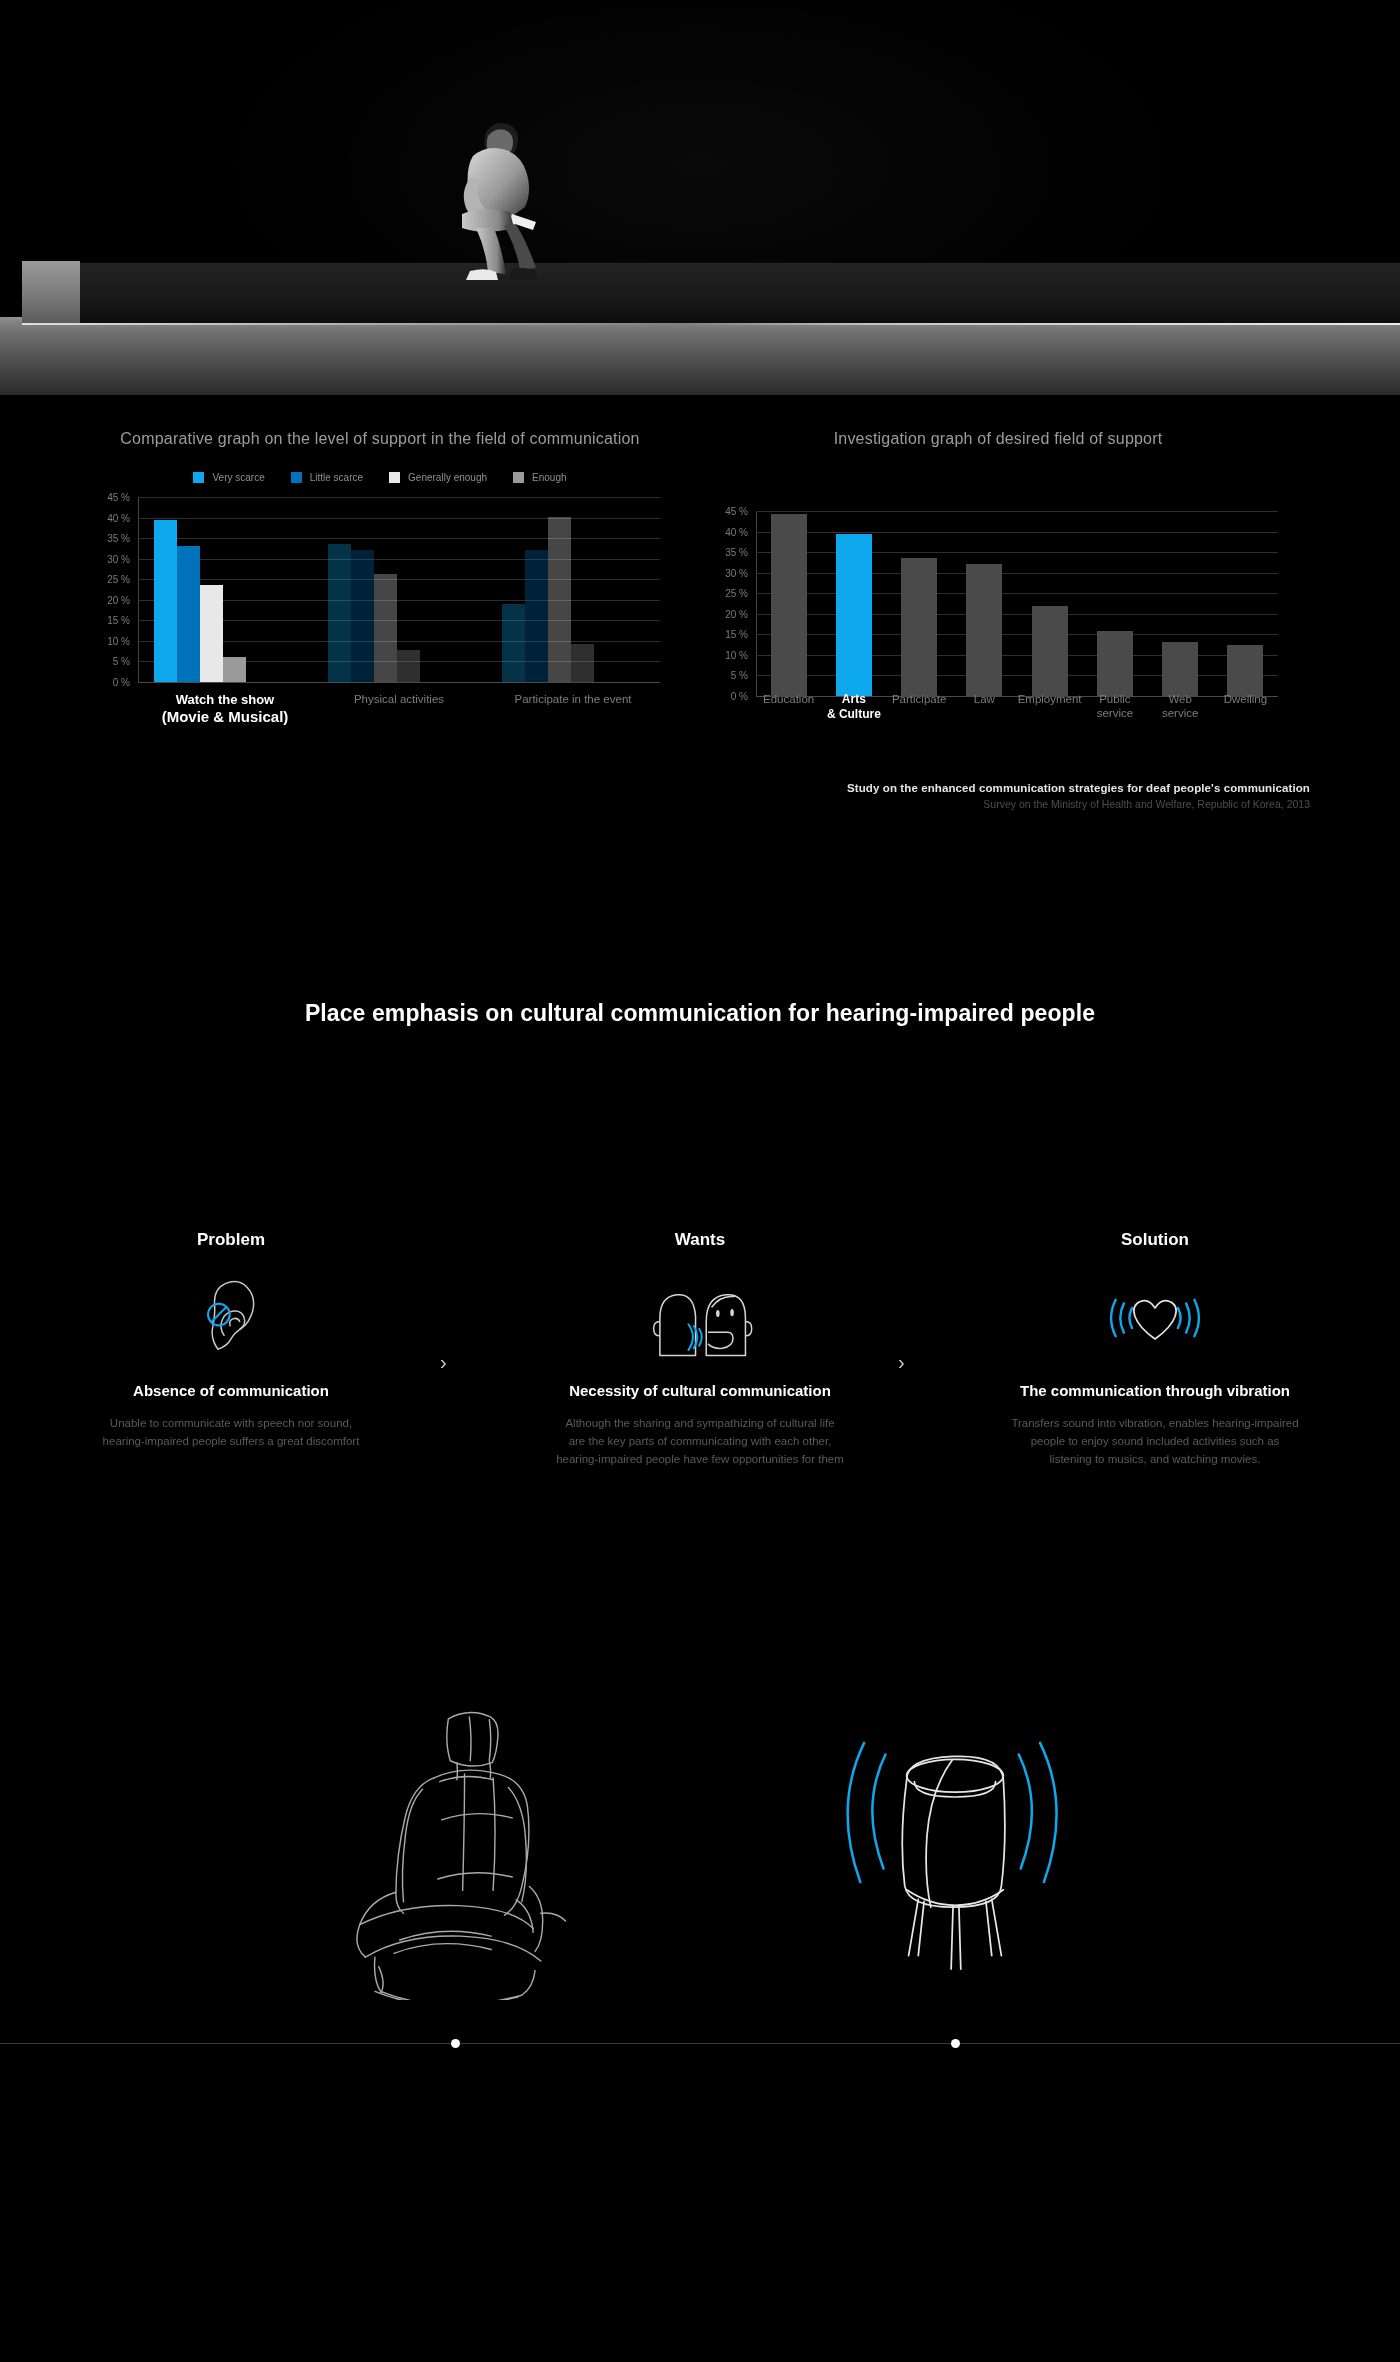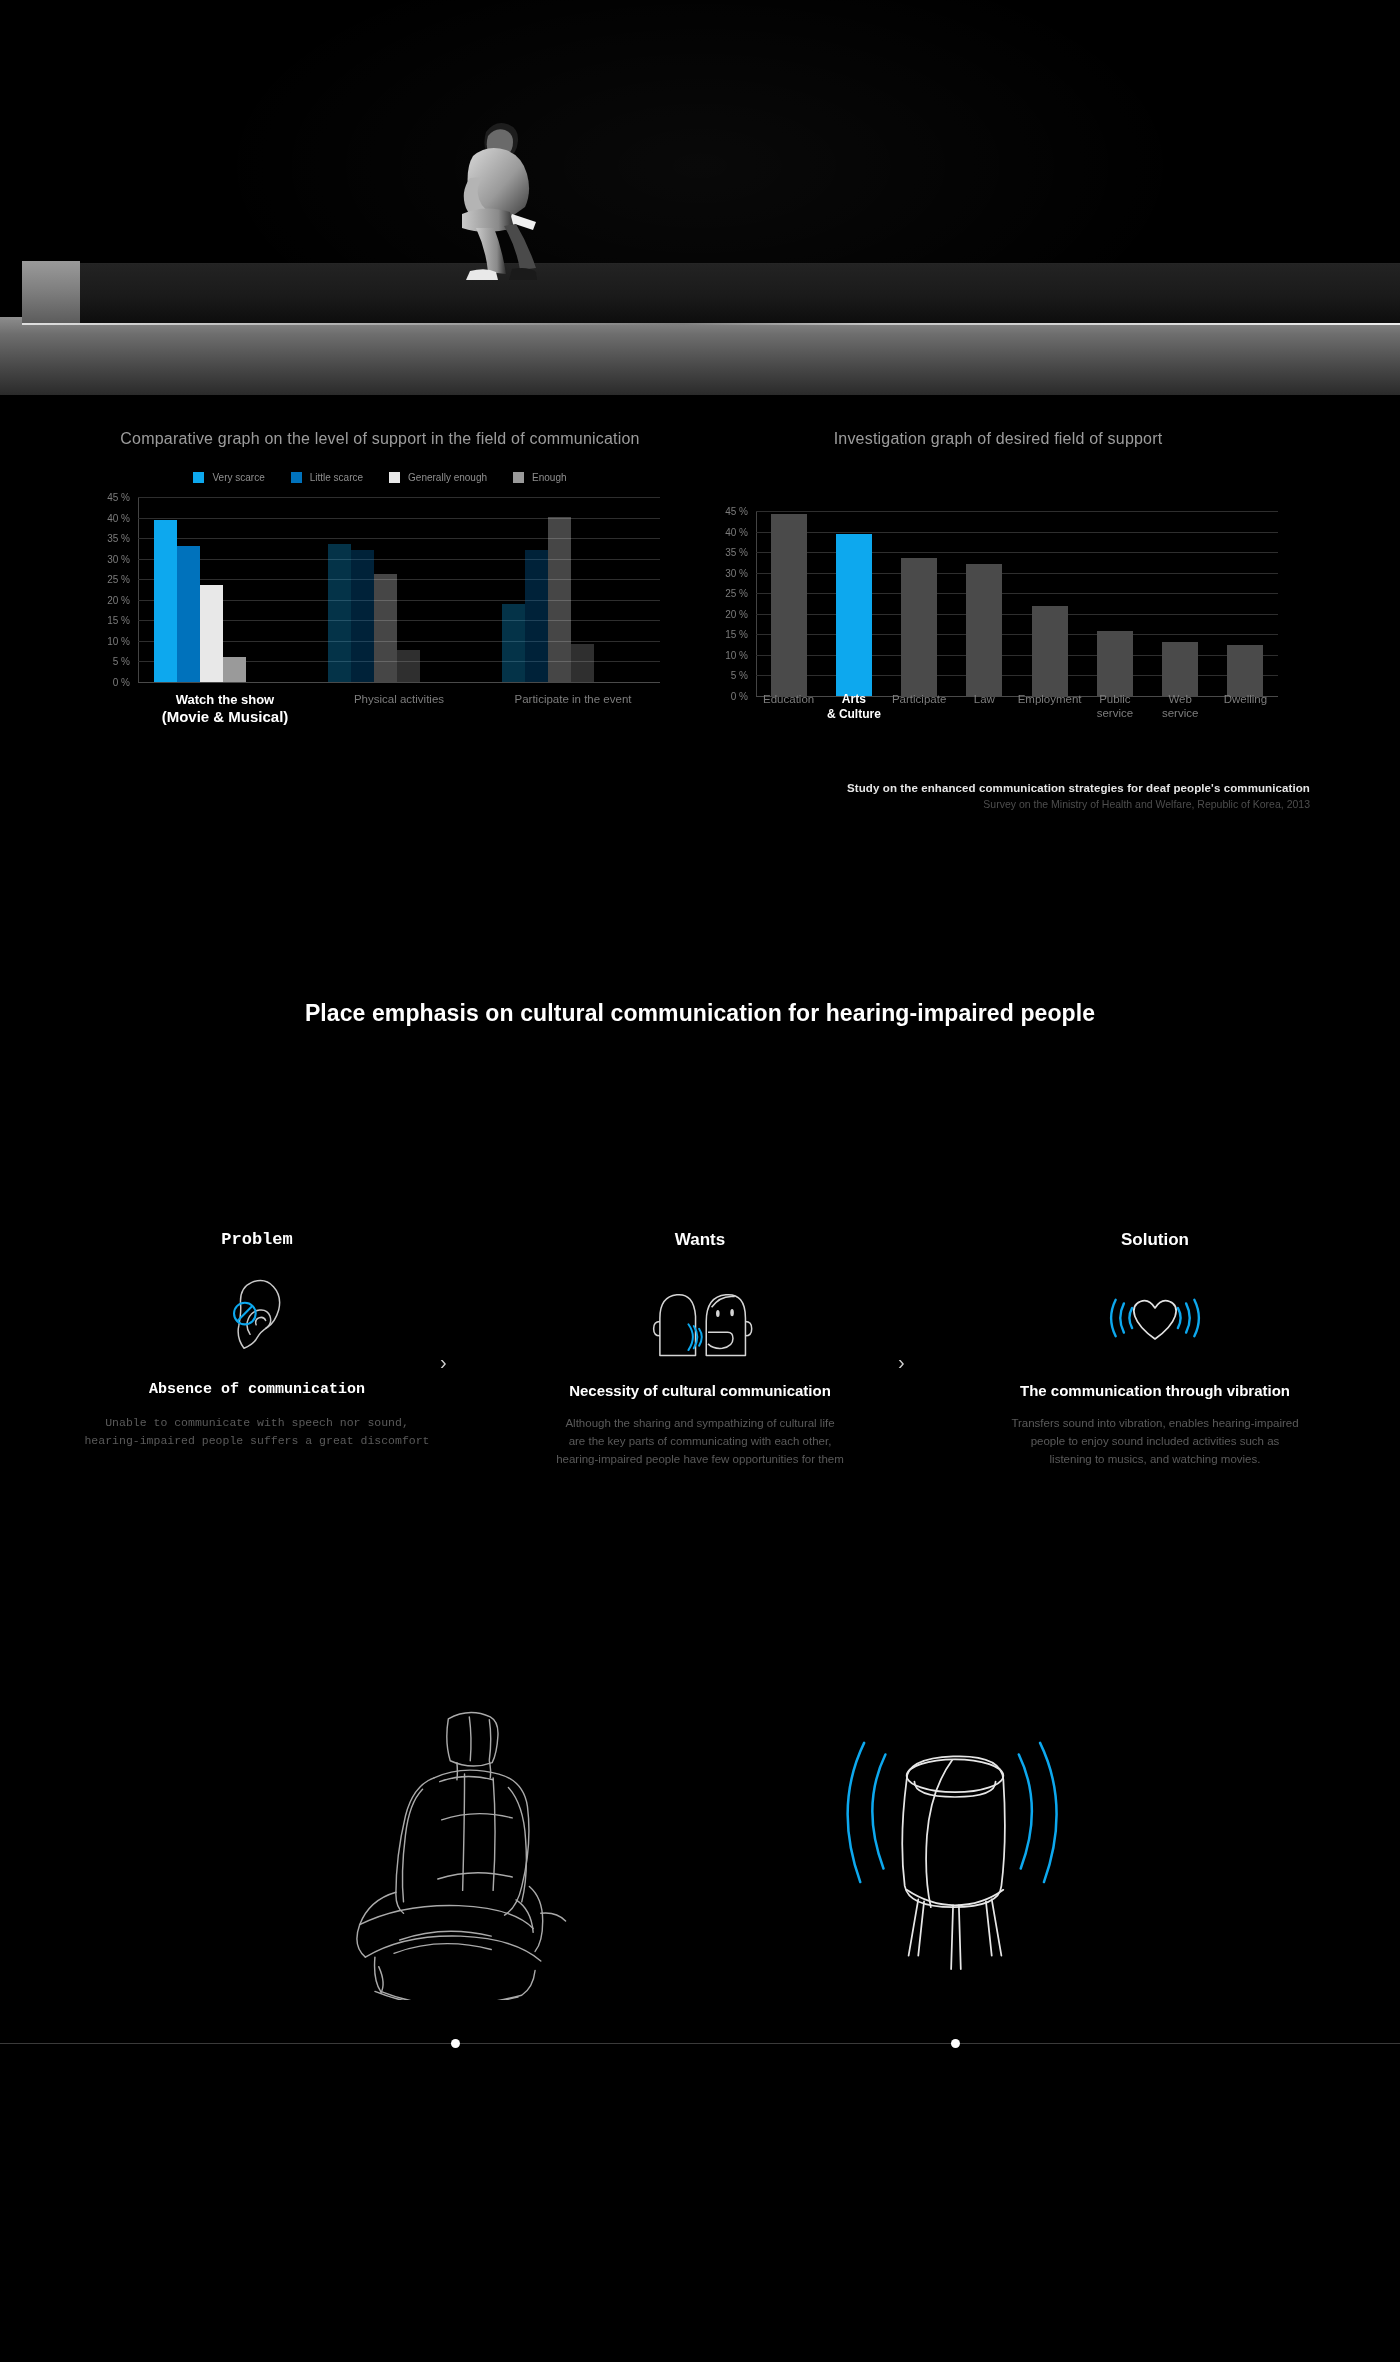--- a/index.html
+++ b/index.html
@@ -282,21 +282,21 @@
     <div class="source">
       <div class="source-main">Study on the enhanced communication strategies for deaf people's communication</div>
       <div class="source-sub">Survey on the Ministry of Health and Welfare, Republic of Korea, 2013</div>
     </div>
   </section>
 
   <h1 class="headline">Place emphasis on cultural communication for hearing-impaired people</h1>
 
   <section class="pws">
 
-    <div class="col" style="left:77px;font-family:Liberation Mono, monospace;">
+    <div class="col" style="left:51px;">
       <div class="col-kicker">Problem</div>
       <div class="col-icon">
         <svg viewBox="0 0 90 92" width="78" height="80" aria-hidden="true">
           <g fill="none" stroke="#c9c9c9" stroke-width="1.7" stroke-linecap="round">
             <path d="M30 82 q-9 -12 -6 -26 q3 -16 2 -26 q-1 -18 13 -24 q15 -6 25 5 q10 11 6 27 q-4 14 -13 20 q-8 5 -12 12 q-4 8 -15 12 z"></path>
             <path d="M37 66 q-6 -9 -2 -18 q4 -9 13 -10 q9 -1 12 7 q3 9 -5 14"></path>
             <path d="M44 55 q-2 -6 3 -8 q6 -2 8 3"></path>
           </g>
           <circle cx="31" cy="42" r="12.5" fill="none" stroke="#0DA8EE" stroke-width="2.4"></circle>
           <line x1="23" y1="50" x2="39" y2="34" stroke="#0DA8EE" stroke-width="2.4" stroke-linecap="round"></line>

